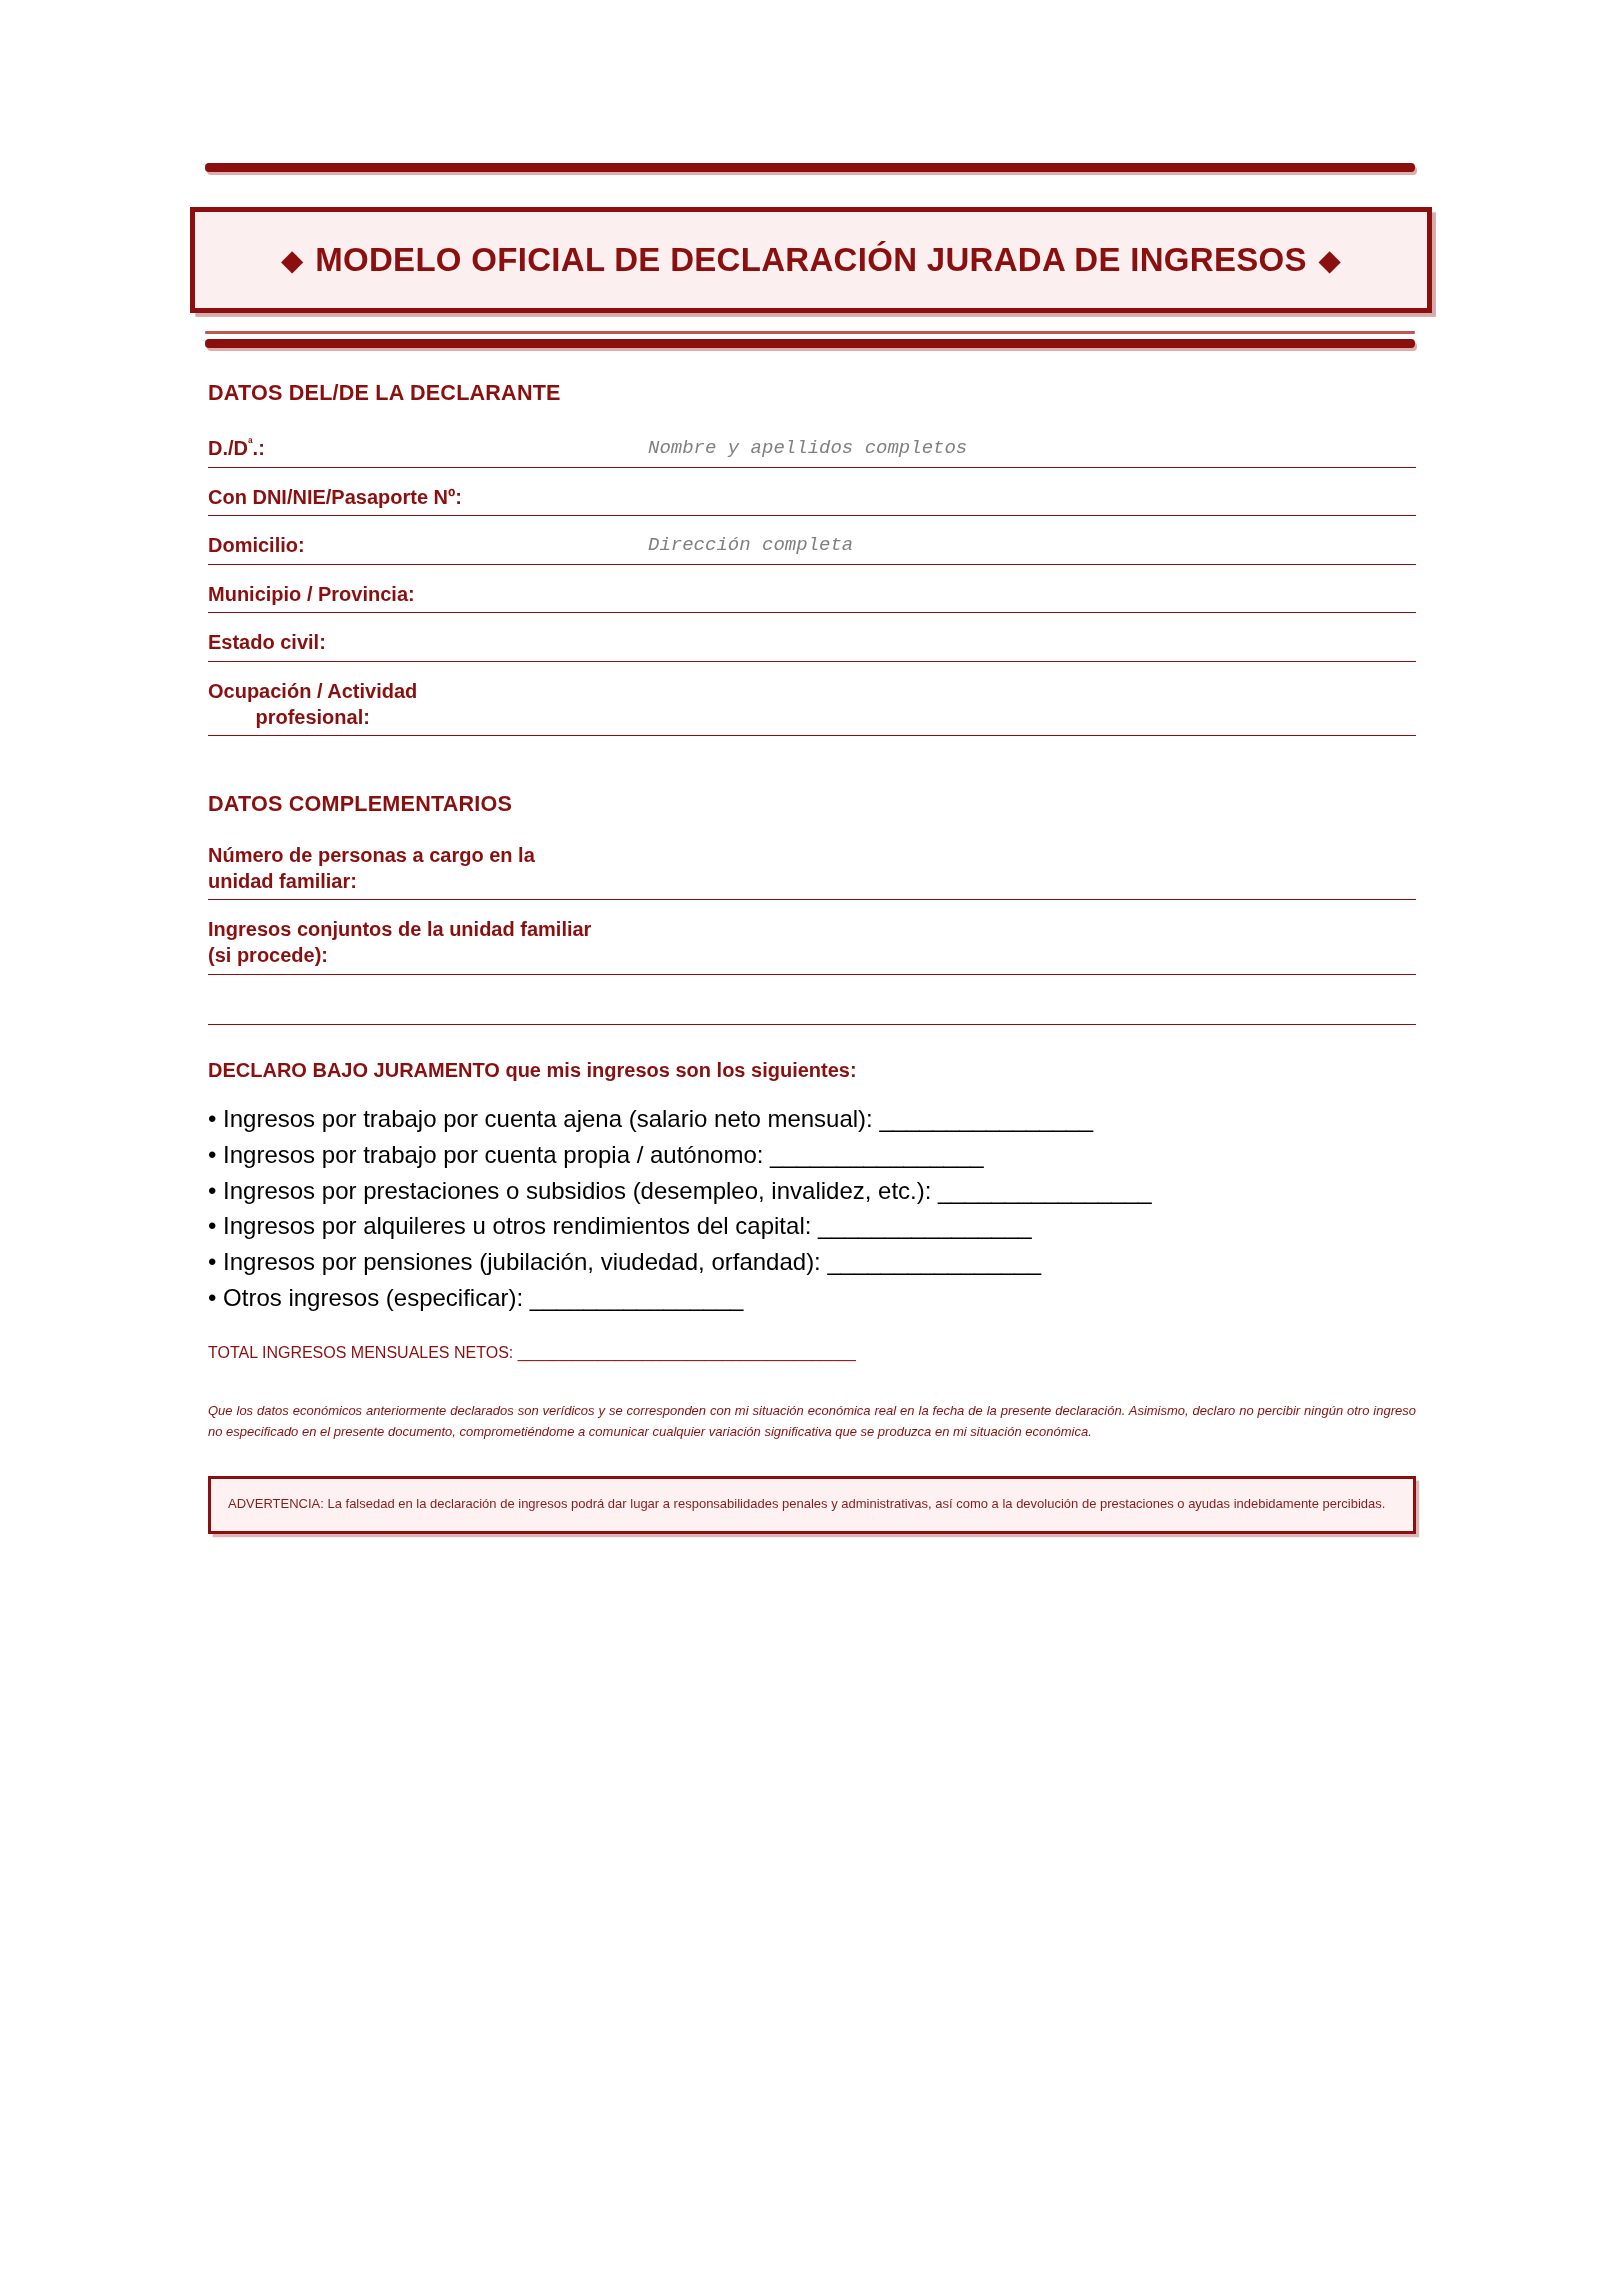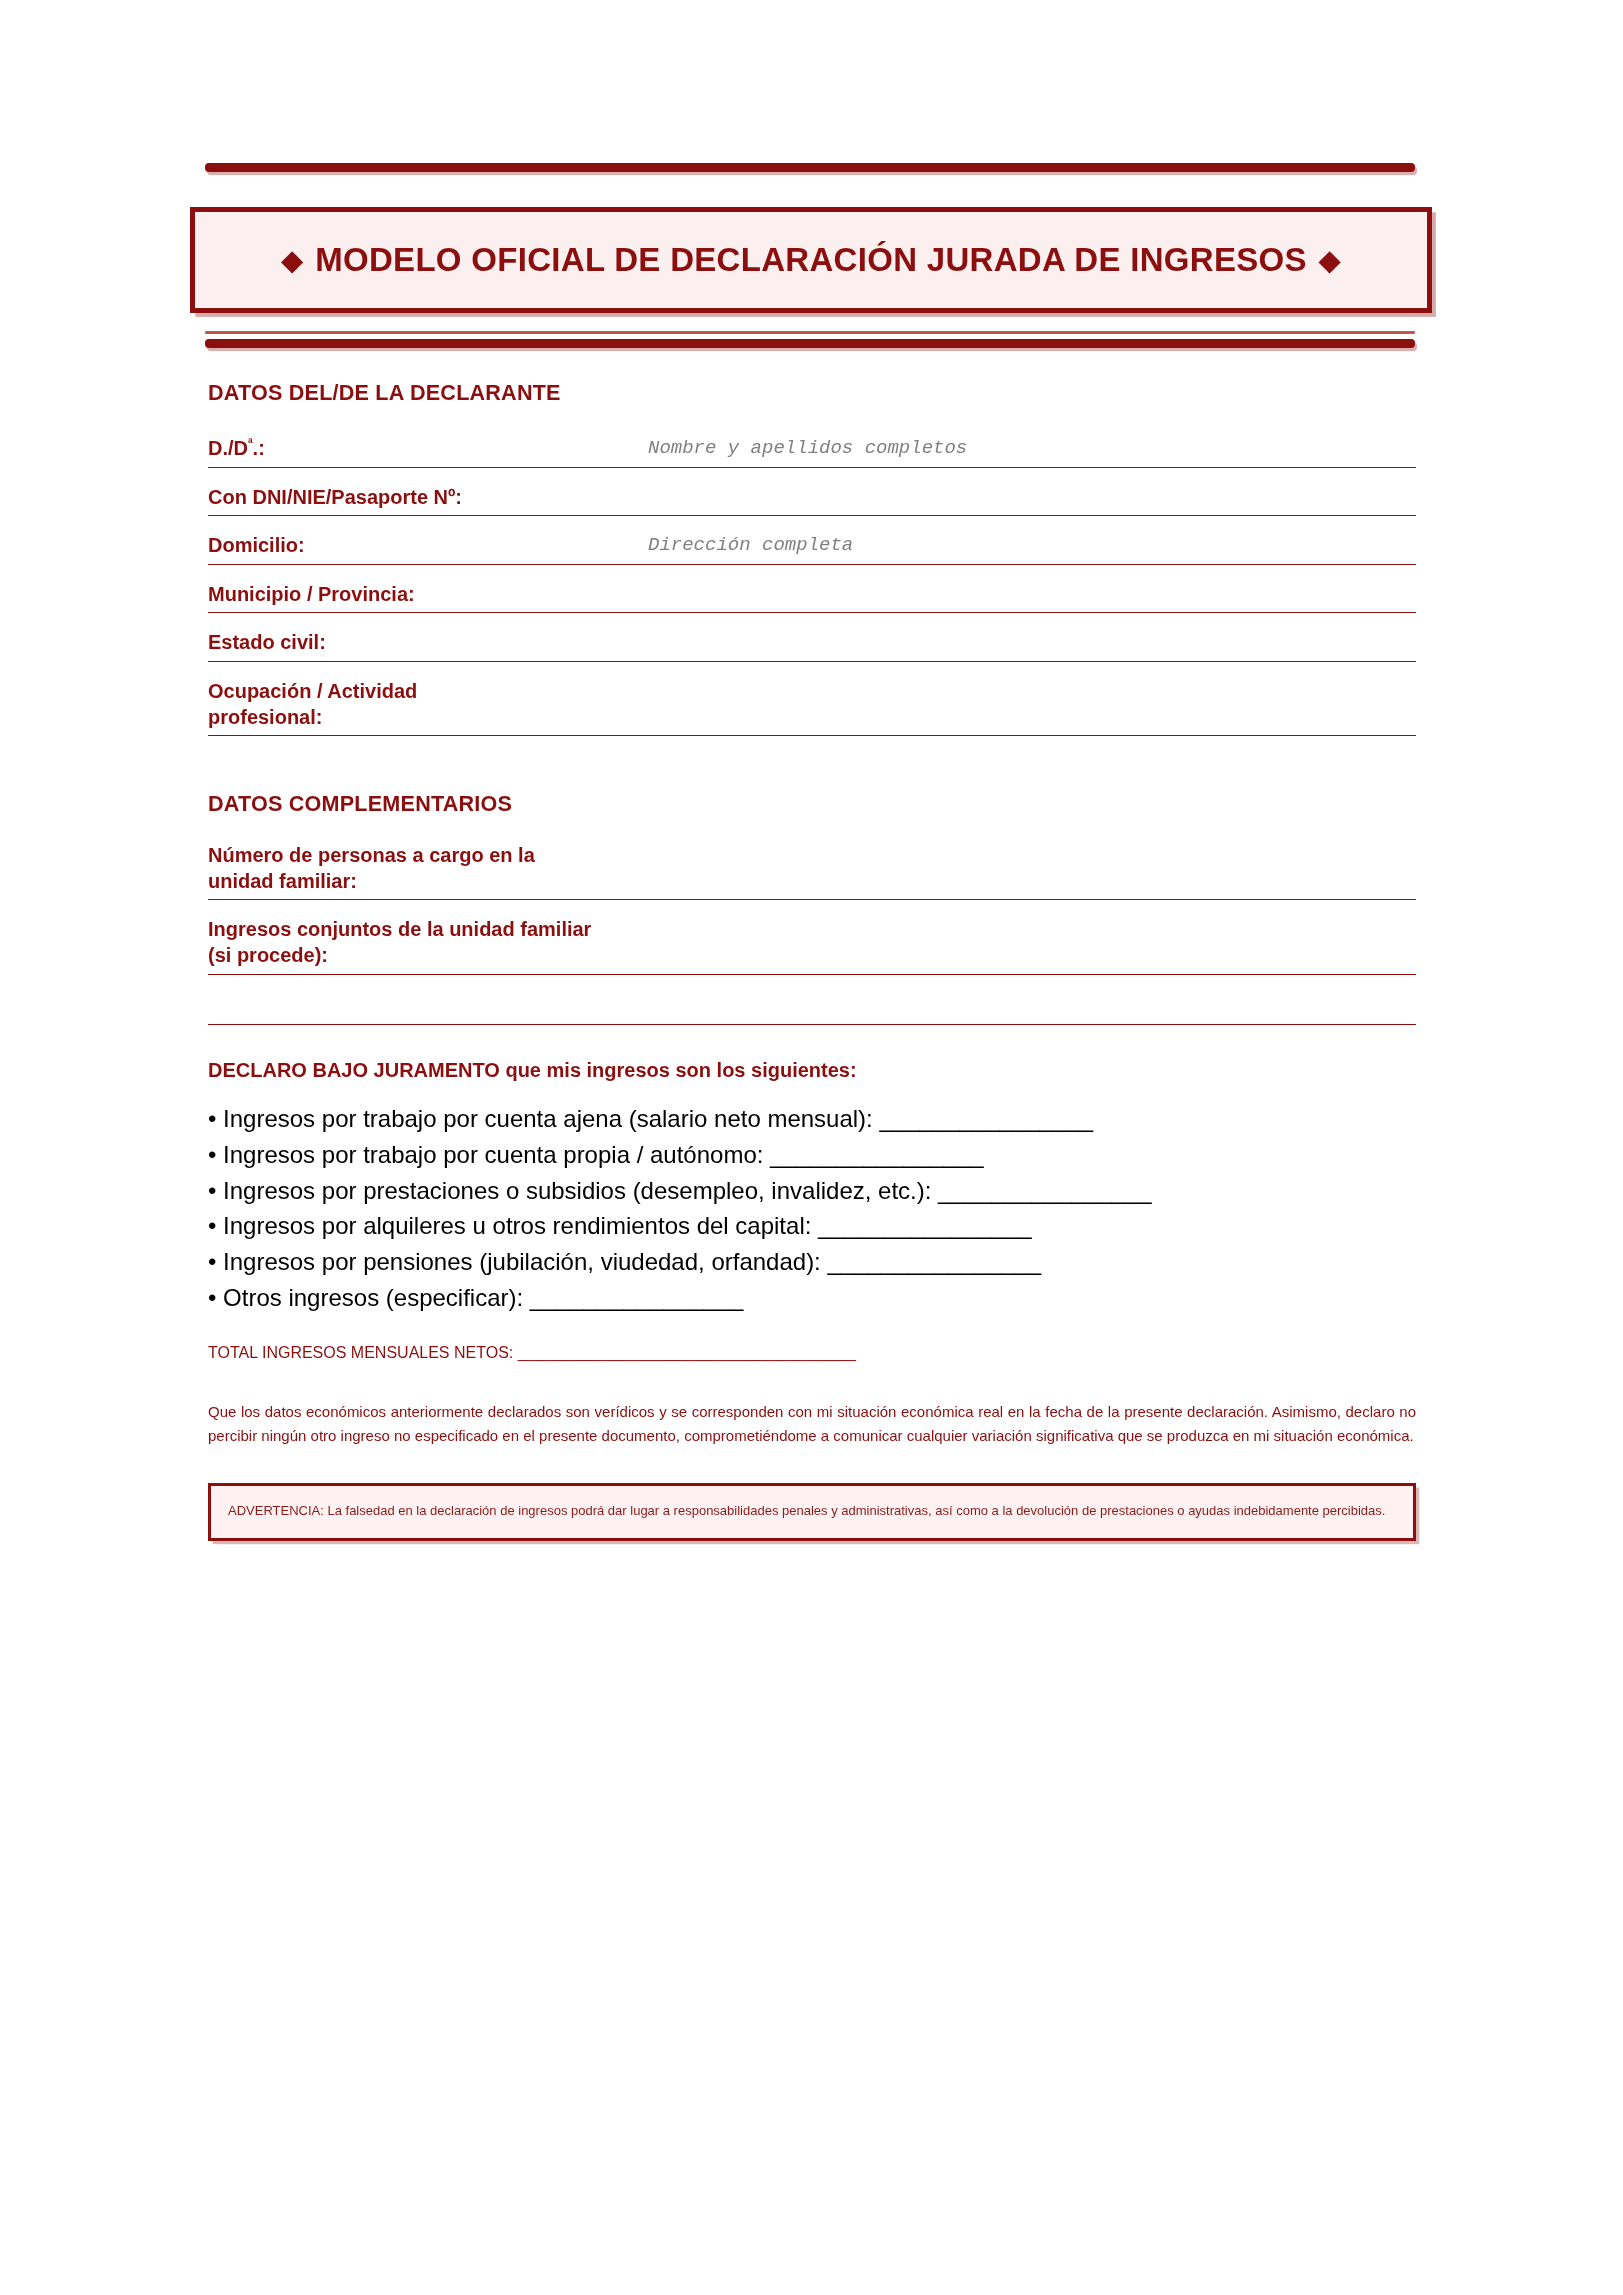--- a/index.html
+++ b/index.html
@@ -156,23 +156,24 @@
     margin-bottom: 11.8px;
     white-space: nowrap;
   }
   .total-line {
     color: #8B0F0F;
     font-size: 16px;
     white-space: nowrap;
   }
   .body-para {
     color: #8B0F0F;
-    font-size: 15px;
+    font-size: 13px;
     line-height: 1.62;
     text-align: justify;
+    font-style: italic;
   }
 
   
   .warn-box {
     position: relative;
     background: #FDF2F1;
     border: 3.9px solid #8B0F0F;
     box-sizing: border-box;
     padding: 14.4px 17px 17px 17px;
     box-shadow: 3.9px 3.9px 0 -0.7px rgba(139,15,15,.30);
@@ -230,21 +231,21 @@
         <span class="field-label">Municipio / Provincia:</span>
       </div>
     </div>
 
     <div class="field" style="margin-top:17px;">
       <div class="field-inner">
         <span class="field-label">Estado civil:</span>
       </div>
     </div>
 
-    <div class="field" style="margin-top:17px;">
+    <div class="field" style="margin-top:17px;text-align:center;">
       <div class="field-inner">
         <span class="field-label">Ocupación / Actividad
 profesional:</span>
       </div>
     </div>
 
     <div class="section-head" style="margin-top:55px;">DATOS COMPLEMENTARIOS</div>
 
     <div class="field" style="margin-top:26px;">
       <div class="field-inner">

